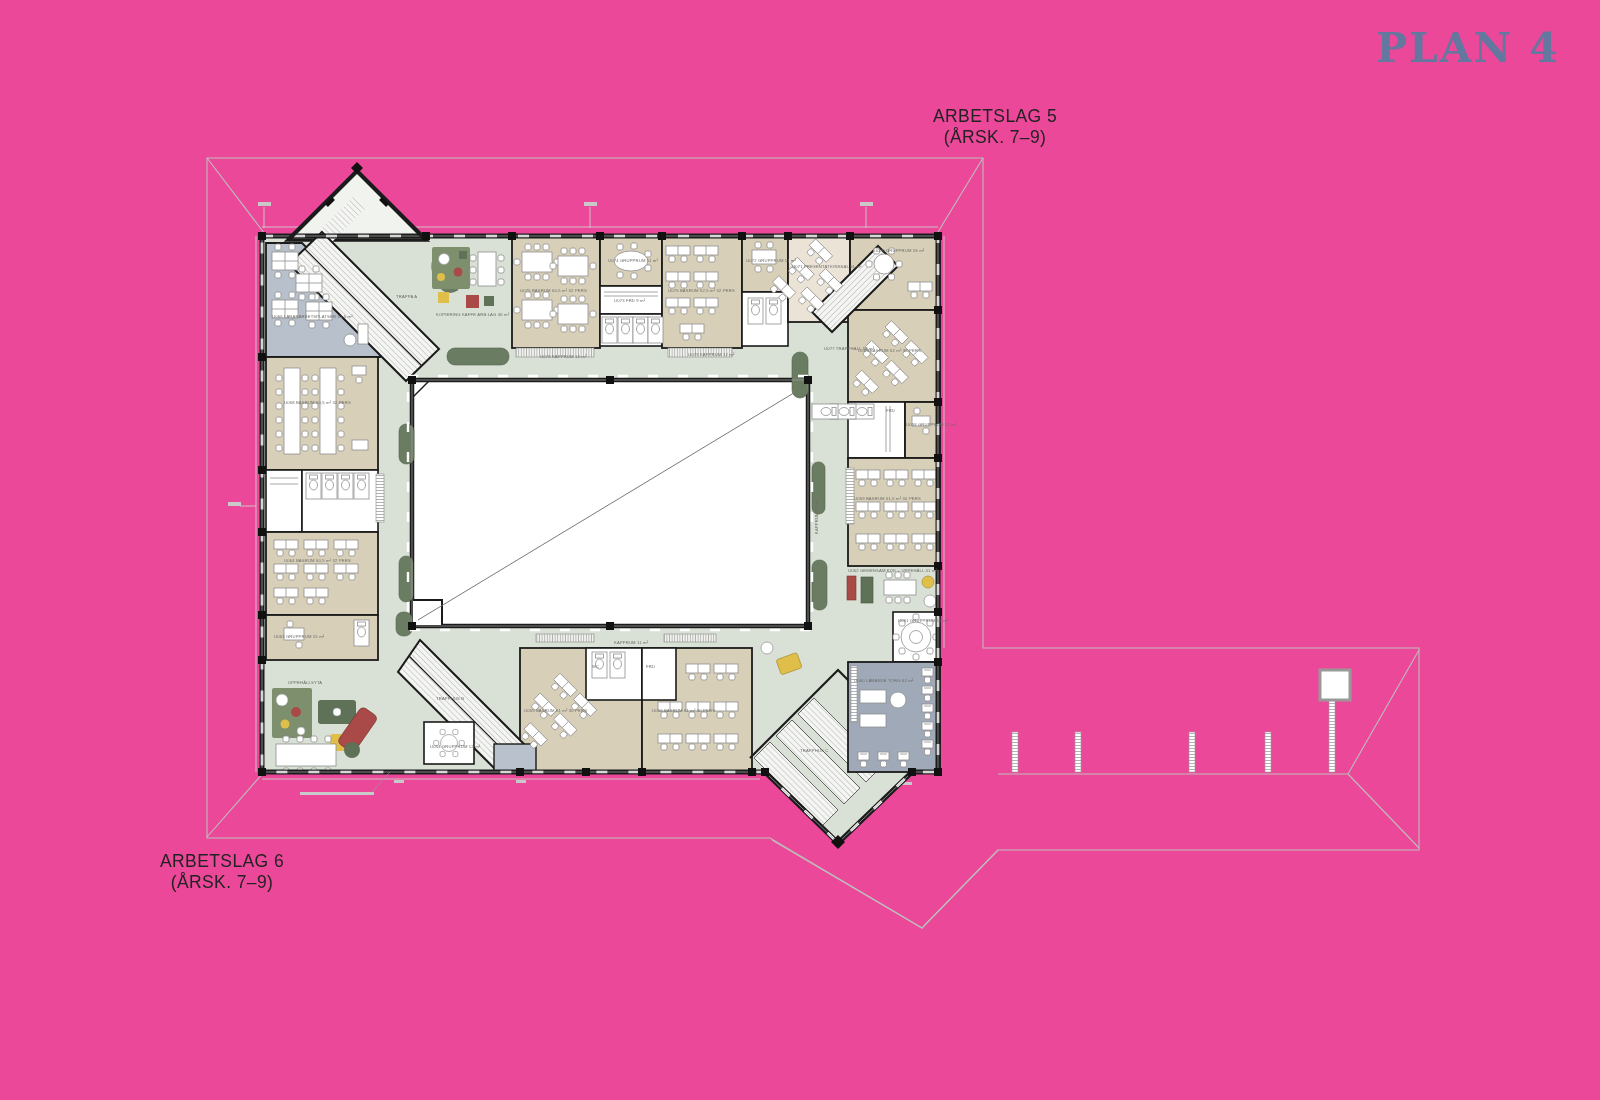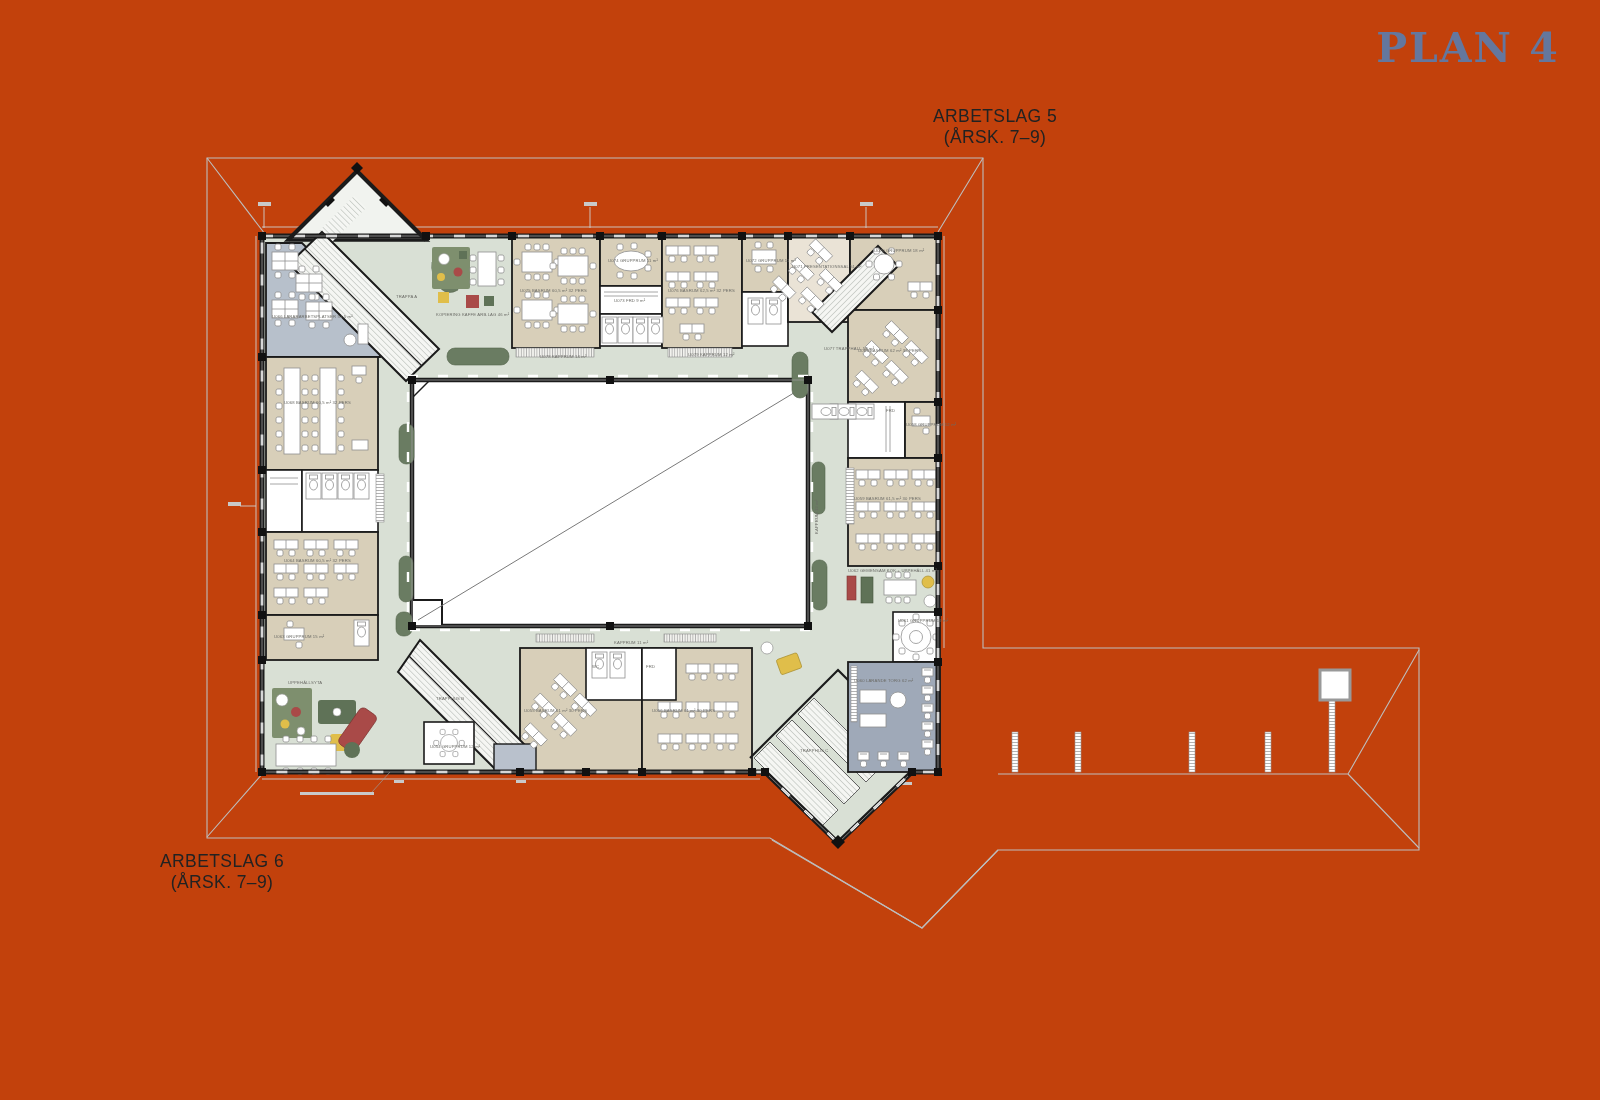--- a/index.html
+++ b/index.html
@@ -1,21 +1,21 @@
 <!DOCTYPE html>
 <html style="--accent: #64779e; --corridor: #d9e0d5; --room: #d8cfb9; --roomLight: #eae3d6; --teacher: #b7c0cb; --media: #9fa9b8; --grayroom: #b9c1cc; --planter: #6a7c62; --red: #a94a48; --yellow: #e0be4a; --green: #5f7257; --rug: #7e8f6e;"><head>
 <meta charset="utf-8">
 <style>
   :root{
     --accent:#64779e; --corridor:#d9e0d5; --room:#d8cfb9; --roomLight:#eae3d6;
     --teacher:#b7c0cb; --media:#9fa9b8; --grayroom:#b9c1cc; --planter:#6a7c62;
     --red:#a94a48; --yellow:#e0be4a; --green:#5f7257; --rug:#7e8f6e;
   }
   html,body{margin:0;padding:0;background:#fff;}
-  .stage{position:relative;width:1600px;height:1100px;background:#c2410c;overflow:hidden;}
+  .stage{position:relative;width:1600px;height:1100px;background:#ec4899;overflow:hidden;}
   svg{position:absolute;left:0;top:0;font-family:"Liberation Sans",sans-serif;}
   .title{font-family:"DejaVu Serif",serif;font-weight:bold;font-size:41px;fill:var(--accent);letter-spacing:2px;}
   .biglab{font-size:17.5px;fill:#222;letter-spacing:.4px;}
   .tiny{font-size:4.2px;fill:#6b6b66;letter-spacing:.15px;}
   .roof{stroke:#bdbdbd;stroke-width:1.1;fill:none;}
   .roof2{stroke:#cfcfcf;stroke-width:.9;fill:none;}
   .wall{stroke:#1b1b1b;fill:none;}
   .room{fill:var(--room);stroke:#1b1b1b;stroke-width:1.8;}
   .roomL{fill:var(--roomLight);stroke:#1b1b1b;stroke-width:1.8;}
   .roomW{fill:#ffffff;stroke:#1b1b1b;stroke-width:1.6;}

